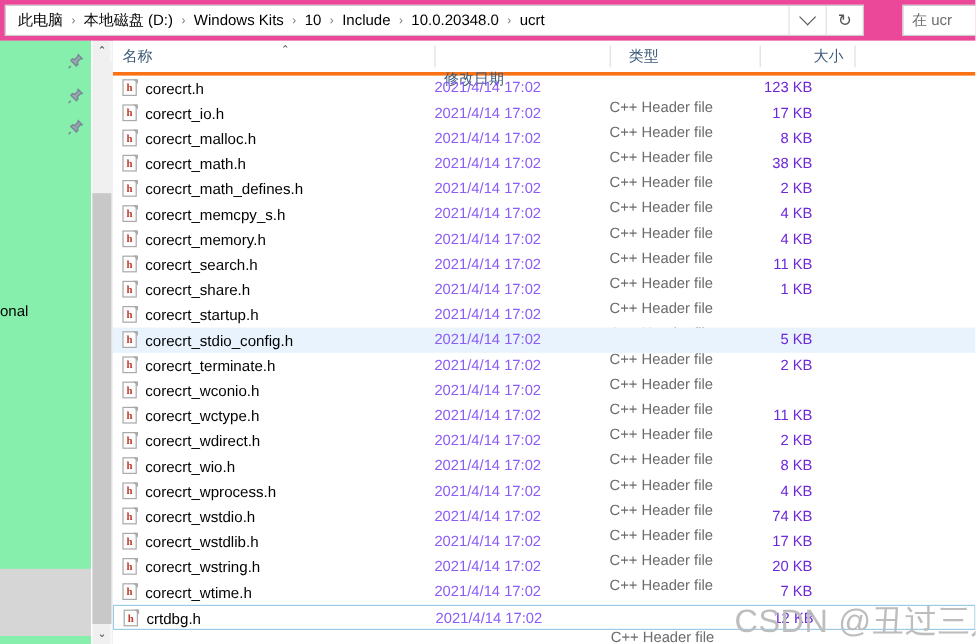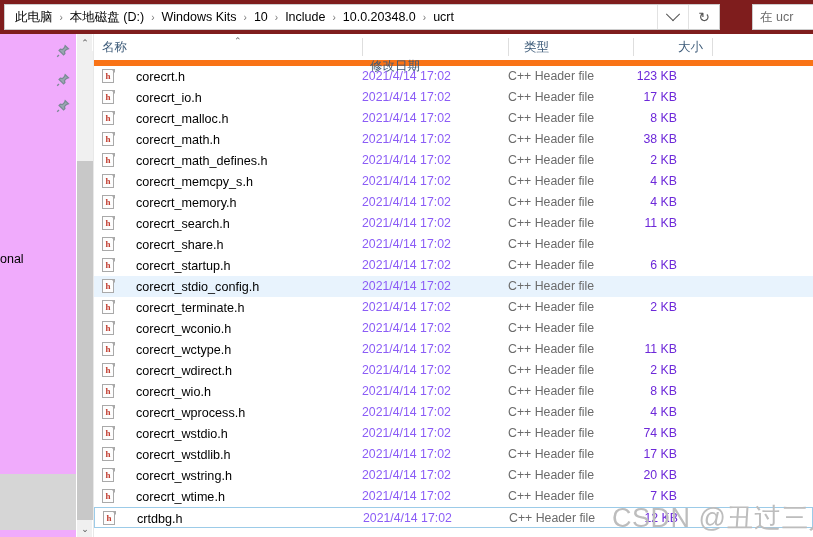--- a/index.html
+++ b/index.html
@@ -15,21 +15,21 @@
     font-size: 12px;
     color: #000000;
     position: relative;
   }
 
   
   .addressbar {
     position: absolute;
     left: 0; top: 0;
     width: 813px; height: 34px;
-    background: #7f1d1d;
+    background: #ec4899;
     box-sizing: border-box;
   }
   .addr-box {
     position: absolute;
     left: 4px; top: 4px;
     width: 716px; height: 26px;
     border: 1px solid #cccccc;
     background: #ffffff;
     box-sizing: border-box;
     display: flex;
@@ -100,21 +100,21 @@
   .search-text {
     font-size: 12.5px;
     color: #6d6d6d;
   }
 
   
   .navpane {
     position: absolute;
     left: 0; top: 34px;
     width: 76px; height: 503px;
-    background: #f0abfc;
+    background: #86efac;
     overflow: hidden;
   }
   .pin {
     position: absolute;
     left: 56px;
     width: 14px; height: 14px;
     color: #7b8a95;
     font-size: 13px;
     line-height: 14px;
     text-align: center;
@@ -176,21 +176,21 @@
     position: absolute;
     left: 94px; top: 34px;
     width: 719px; height: 503px;
     background: #ffffff;
     overflow: hidden;
   }
   .colheader {
     position: relative;
     height: 26px;
     background: #ffffff;
-    border-bottom: 6px solid #f97316;
+    border-bottom: 3px solid #f97316;
   }
   .colheader .cell {
     position: absolute;
     top: 0;
     height: 26px;
     line-height: 26px;
     font-size: 12.5px;
     color: #3c5a78;
     padding-left: 8px;
     box-sizing: border-box;
@@ -238,40 +238,40 @@
   .row .c-date {
     position: absolute;
     left: 268px; top: 0;
     height: 21px; line-height: 21px;
     font-size: 12.3px;
     color: #8b5cf6;
     white-space: nowrap;
   }
   .row .c-type {
     position: absolute;
-    left: 414px; top: 0;
+    left: 414px; top: 16px;
     height: 21px; line-height: 21px;
     font-size: 12.3px;
     color: #6b6b6b;
     white-space: nowrap;
   }
   .row .c-size {
     position: absolute;
     left: 498px; top: 0;
     width: 85px;
     height: 21px; line-height: 21px;
     font-size: 12.3px;
     color: #6d28d9;
     text-align: right;
     white-space: nowrap;
   }
   .fname {
     font-size: 12.6px;
     color: #000000;
-    margin-left: 21px;
+    margin-left: 6px;
   }
 
   
   .hicon {
     position: relative;
     width: 13px; height: 15px;
     flex: 0 0 auto;
   }
   .hicon .page {
     position: absolute;
@@ -495,45 +495,46 @@
         <div class="c-name">
           <span class="hicon">
             <span class="page"></span>
             <span class="fold"></span>
             <span class="letter">h</span>
           </span>
           <span class="fname">corecrt_share.h</span>
         </div>
         <div class="c-date">2021/4/14 17:02</div>
         <div class="c-type">C++ Header file</div>
+        <div class="c-size">1 KB</div>
       </div>
       <div class="row">
         <div class="c-name">
           <span class="hicon">
             <span class="page"></span>
             <span class="fold"></span>
             <span class="letter">h</span>
           </span>
           <span class="fname">corecrt_startup.h</span>
         </div>
         <div class="c-date">2021/4/14 17:02</div>
         <div class="c-type">C++ Header file</div>
-        <div class="c-size">6 KB</div>
       </div>
       <div class="row selected">
         <div class="c-name">
           <span class="hicon">
             <span class="page"></span>
             <span class="fold"></span>
             <span class="letter">h</span>
           </span>
           <span class="fname">corecrt_stdio_config.h</span>
         </div>
         <div class="c-date">2021/4/14 17:02</div>
         <div class="c-type">C++ Header file</div>
+        <div class="c-size">5 KB</div>
       </div>
       <div class="row">
         <div class="c-name">
           <span class="hicon">
             <span class="page"></span>
             <span class="fold"></span>
             <span class="letter">h</span>
           </span>
           <span class="fname">corecrt_terminate.h</span>
         </div>

